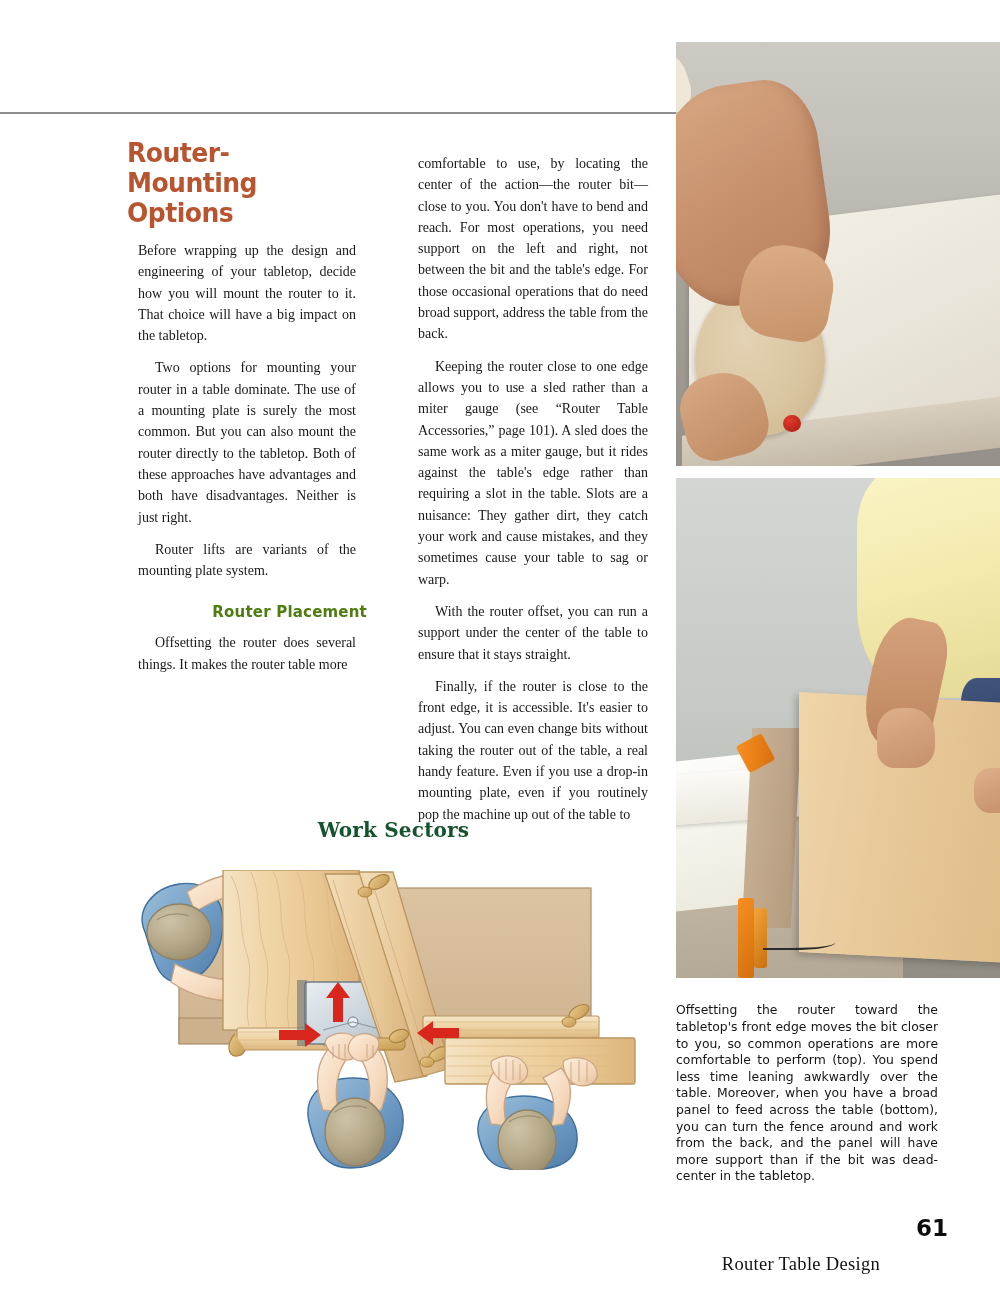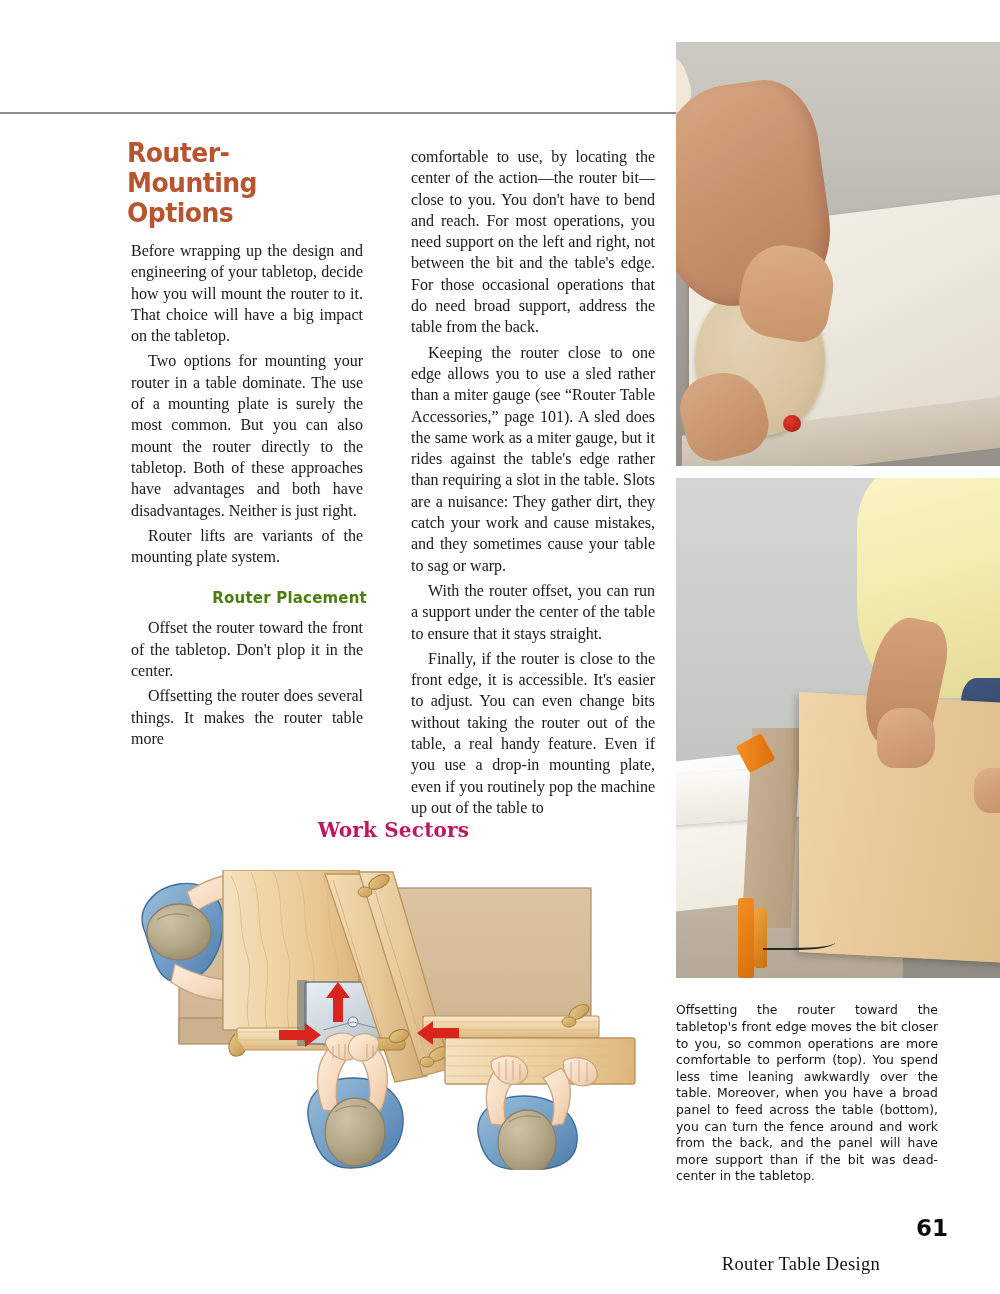--- a/index.html
+++ b/index.html
@@ -121,36 +121,36 @@
     font-family:"DejaVu Sans", sans-serif;
     font-weight:bold;
     font-size:15px;
     letter-spacing:0.2px;
     color:#4d7c0f;
     margin:22px 0 10px 0;
     text-align:right;
   }
   p.body{
     font-family:"Liberation Serif", serif;
-    font-size:16px;
+    font-size:14px;
     line-height:21.3px;
     color:#18181a;
-    margin:4px;
+    margin:11px;
     text-align:justify;
     text-justify:inter-word;
     hyphens:manual;
   }
   p.body.indent{text-indent:17px;}
   p.body em{font-style:italic;}
 
   
   #figure{position:absolute;left:127px;top:818px;width:533px;height:360px;}
   .fig-title{
     font-family:"DejaVu Serif", serif;
-    font-weight:bold;font-size:20px;color:#be185d;
+    font-weight:bold;font-size:20px;color:#14532d;
     text-align:center;margin:0;letter-spacing:.2px;
   }
   .fig-subtitle{
     font-family:"DejaVu Sans", sans-serif;
     font-size:15.5px;color:#1a1a1a;text-align:center;
     margin:5px 0 0 0;
   }
   #illustration{position:absolute;left:0;top:52px;width:533px;height:300px;}
 
   
@@ -215,21 +215,20 @@
     <div class="ph-layer pb-cord"></div>
   </div>
 
   <div class="col" id="col-left">
     <h1 class="chapter-head">Router-Mounting Options</h1>
     <p class="body">Before wrapping up the design and engineering of your tabletop, decide how you will mount the router to it. That choice will have a big impact on the tabletop.</p>
     <p class="body indent">Two options for mounting your router in a table dominate. The use of a mounting plate is surely the most common. But you can also mount the router directly to the tabletop. Both of these approaches have advantages and both have disadvantages. Neither is just right.</p>
     <p class="body indent">Router lifts are variants of the mounting plate system.</p>
 
     <h2 class="sub-head">Router Placement</h2>
-    <p class="body indent">Offset the router toward the front of the tabletop. Don't plop it in the center.</p>
     <p class="body indent">Offsetting the router does several things. It makes the router table more</p>
   </div>
 
   <div class="col" id="col-right">
     <p class="body">comfortable to use, by locating the center of the action—the router bit—close to you. You don't have to bend and reach. For most operations, you need support on the left and right, not between the bit and the table's edge. For those occasional operations that do need broad support, address the table from the back.</p>
     <p class="body indent">Keeping the router close to one edge allows you to use a sled rather than a miter gauge (see “Router Table Accessories,” page 101). A sled does the same work as a miter gauge, but it rides against the table's edge rather than requiring a slot in the table. Slots are a nuisance: They gather dirt, they catch your work and cause mistakes, and they sometimes cause your table to sag or warp.</p>
     <p class="body indent">With the router offset, you can run a support under the center of the table to ensure that it stays straight.</p>
     <p class="body indent">Finally, if the router is close to the front edge, it is accessible. It's easier to adjust. You can even change bits without taking the router out of the table, a real handy feature. Even if you use a drop-in mounting plate, even if you routinely pop the machine up out of the table to</p>
   </div>
 

